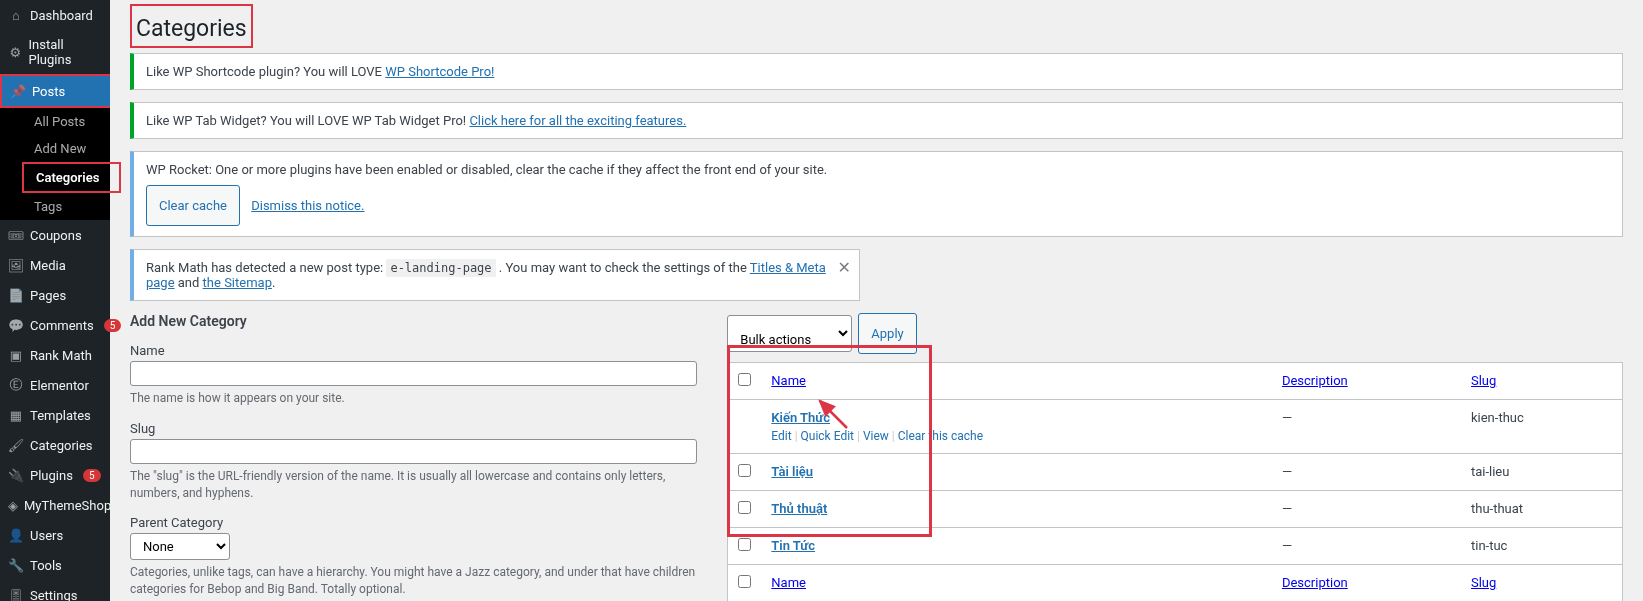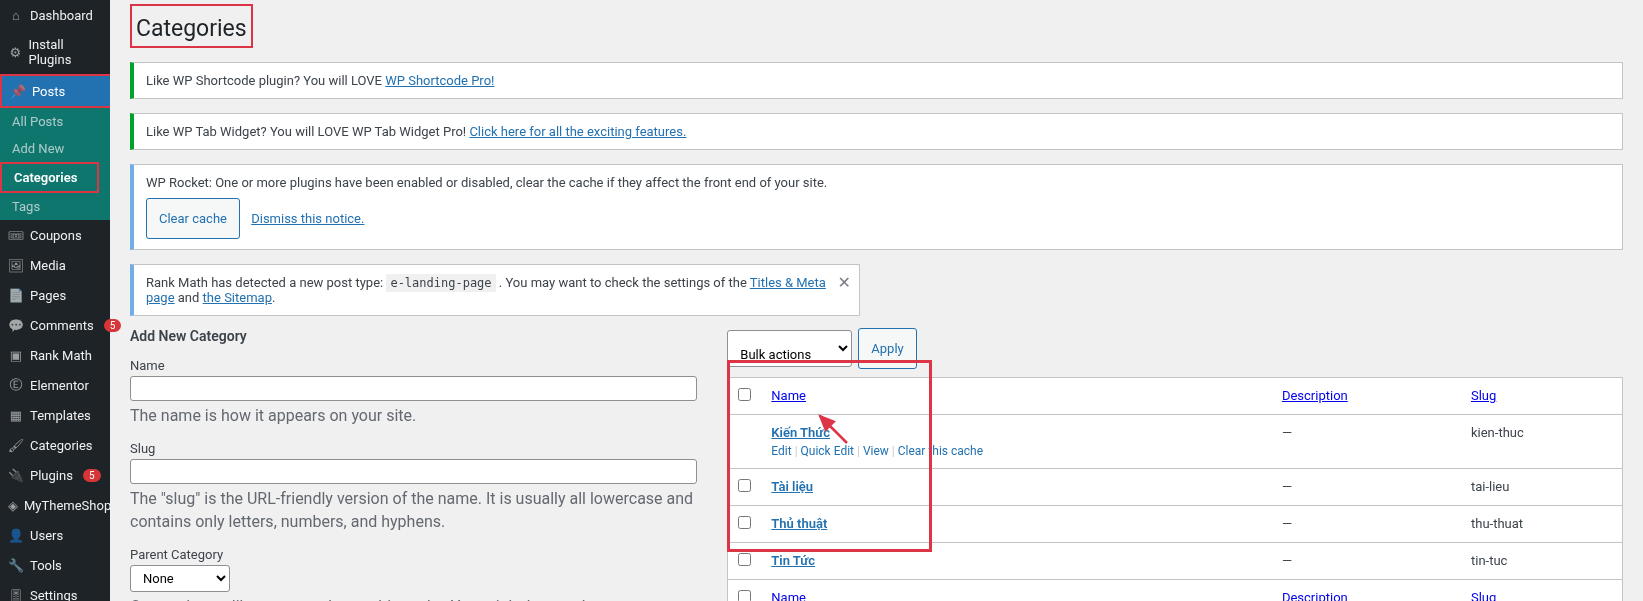--- a/index.html
+++ b/index.html
@@ -2,43 +2,43 @@
 <html><head>
 <meta charset="utf-8">
 <style>
 * { margin: 0; padding: 0; box-sizing: border-box; font-family: -apple-system, BlinkMacSystemFont, "Segoe UI", Roboto, sans-serif; }
 body { background: #f0f0f1; color: #3c434a; font-size: 13px; display: flex; min-height: 601px; }
 .sidebar { width: 110px; background: #1d2327; color: #f0f0f1; flex-shrink: 0; }
 .menu-item { display: flex; align-items: center; padding: 7px 8px; color: #f0f0f1; cursor: pointer; font-size: 13px; gap: 6px; }
 .menu-item.active { background: #2271b1; color: #fff; position: relative; }
 .menu-item.active::after { content: ''; position: absolute; right: -8px; top: 50%; transform: translateY(-50%); border: 8px solid transparent; border-right-color: #f0f0f1; }
 .menu-item .icon { width: 16px; height: 16px; display: inline-flex; align-items: center; justify-content: center; opacity: 0.6; }
-.submenu { background: #0f766e; }
+.submenu { background: #000000; padding-left: 22px; }
 .submenu-item { padding: 6px 8px 6px 12px; color: rgba(240,240,241,0.7); font-size: 13px; cursor: pointer; }
 .submenu-item.current { color: #fff; font-weight: 600; }
 .badge { background: #d63638; color: #fff; border-radius: 10px; font-size: 10px; padding: 1px 6px; margin-left: 4px; }
 .main { flex: 1; padding: 0 20px 20px 20px; }
 h1.page-title { font-size: 23px; font-weight: 400; padding: 9px 0 4px 0; color: #1d2327; display: inline-block; }
 .highlight-box { border: 2px solid #dc3545; display: inline-block; padding: 0 4px; }
-.notice { background: #fff; border: 1px solid #c3c4c7; border-left-width: 4px; padding: 10px 12px; margin: 14px 0 12px 0; position: relative; }
+.notice { background: #fff; border: 1px solid #c3c4c7; border-left-width: 4px; padding: 10px 12px; margin: 5px 0 12px 0; position: relative; }
 .notice.green { border-left-color: #00a32a; }
 .notice.blue { border-left-color: #72aee6; }
 .notice a { color: #2271b1; text-decoration: underline; }
 .notice .dismiss { position: absolute; right: 8px; top: 8px; color: #787c82; cursor: pointer; font-size: 16px; }
 .btn { background: #f6f7f7; border: 1px solid #2271b1; color: #2271b1; padding: 12px 12px; border-radius: 3px; cursor: pointer; font-size: 13px; }
 code { background: #f0f0f1; padding: 2px 4px; font-family: Consolas, monospace; font-size: 12px; }
 .content-wrap { display: flex; gap: 30px; margin-top: 12px; }
 .col-left { flex: 0 0 38%; }
 .col-right { flex: 1; }
 .form-section h2 { font-size: 14px; font-weight: 600; margin-bottom: 14px; }
 .field { margin-bottom: 14px; }
 .field label { display: block; margin-bottom: 3px; font-size: 13px; }
 .field input[type=text], .field select { width: 100%; padding: 4px 8px; border: 1px solid #8c8f94; border-radius: 3px; background: #fff; font-size: 13px; }
 .field select { width: auto; min-width: 100px; }
-.field .desc { color: #646970; font-size: 16px; margin-top: 4px; line-height: 1.4; }
+.field .desc { color: #646970; font-size: 12px; margin-top: 4px; line-height: 1.4; }
 .tablenav { display: flex; gap: 6px; align-items: center; margin-bottom: 8px; }
 .tablenav select { padding: 15px 24px 3px 8px; border: 1px solid #8c8f94; border-radius: 3px; background: #fff; font-size: 13px; }
 table.wp-list { width: 100%; border-collapse: collapse; background: #fff; border: 1px solid #c3c4c7; }
 table.wp-list th, table.wp-list td { text-align: left; padding: 10px; font-size: 13px; border-bottom: 1px solid #c3c4c7; vertical-align: top; }
 table.wp-list th { font-weight: 400; color: #2271b1; }
 table.wp-list th.cb, table.wp-list td.cb { width: 24px; text-align: center; }
 table.wp-list td a.row-title { color: #2271b1; font-weight: 600; }
 .row-actions { font-size: 12px; color: #646970; margin-top: 4px; }
 .row-actions a { color: #2271b1; text-decoration: none; }
 .row-actions span:not(:last-child)::after { content: " | "; color: #ccc; }

